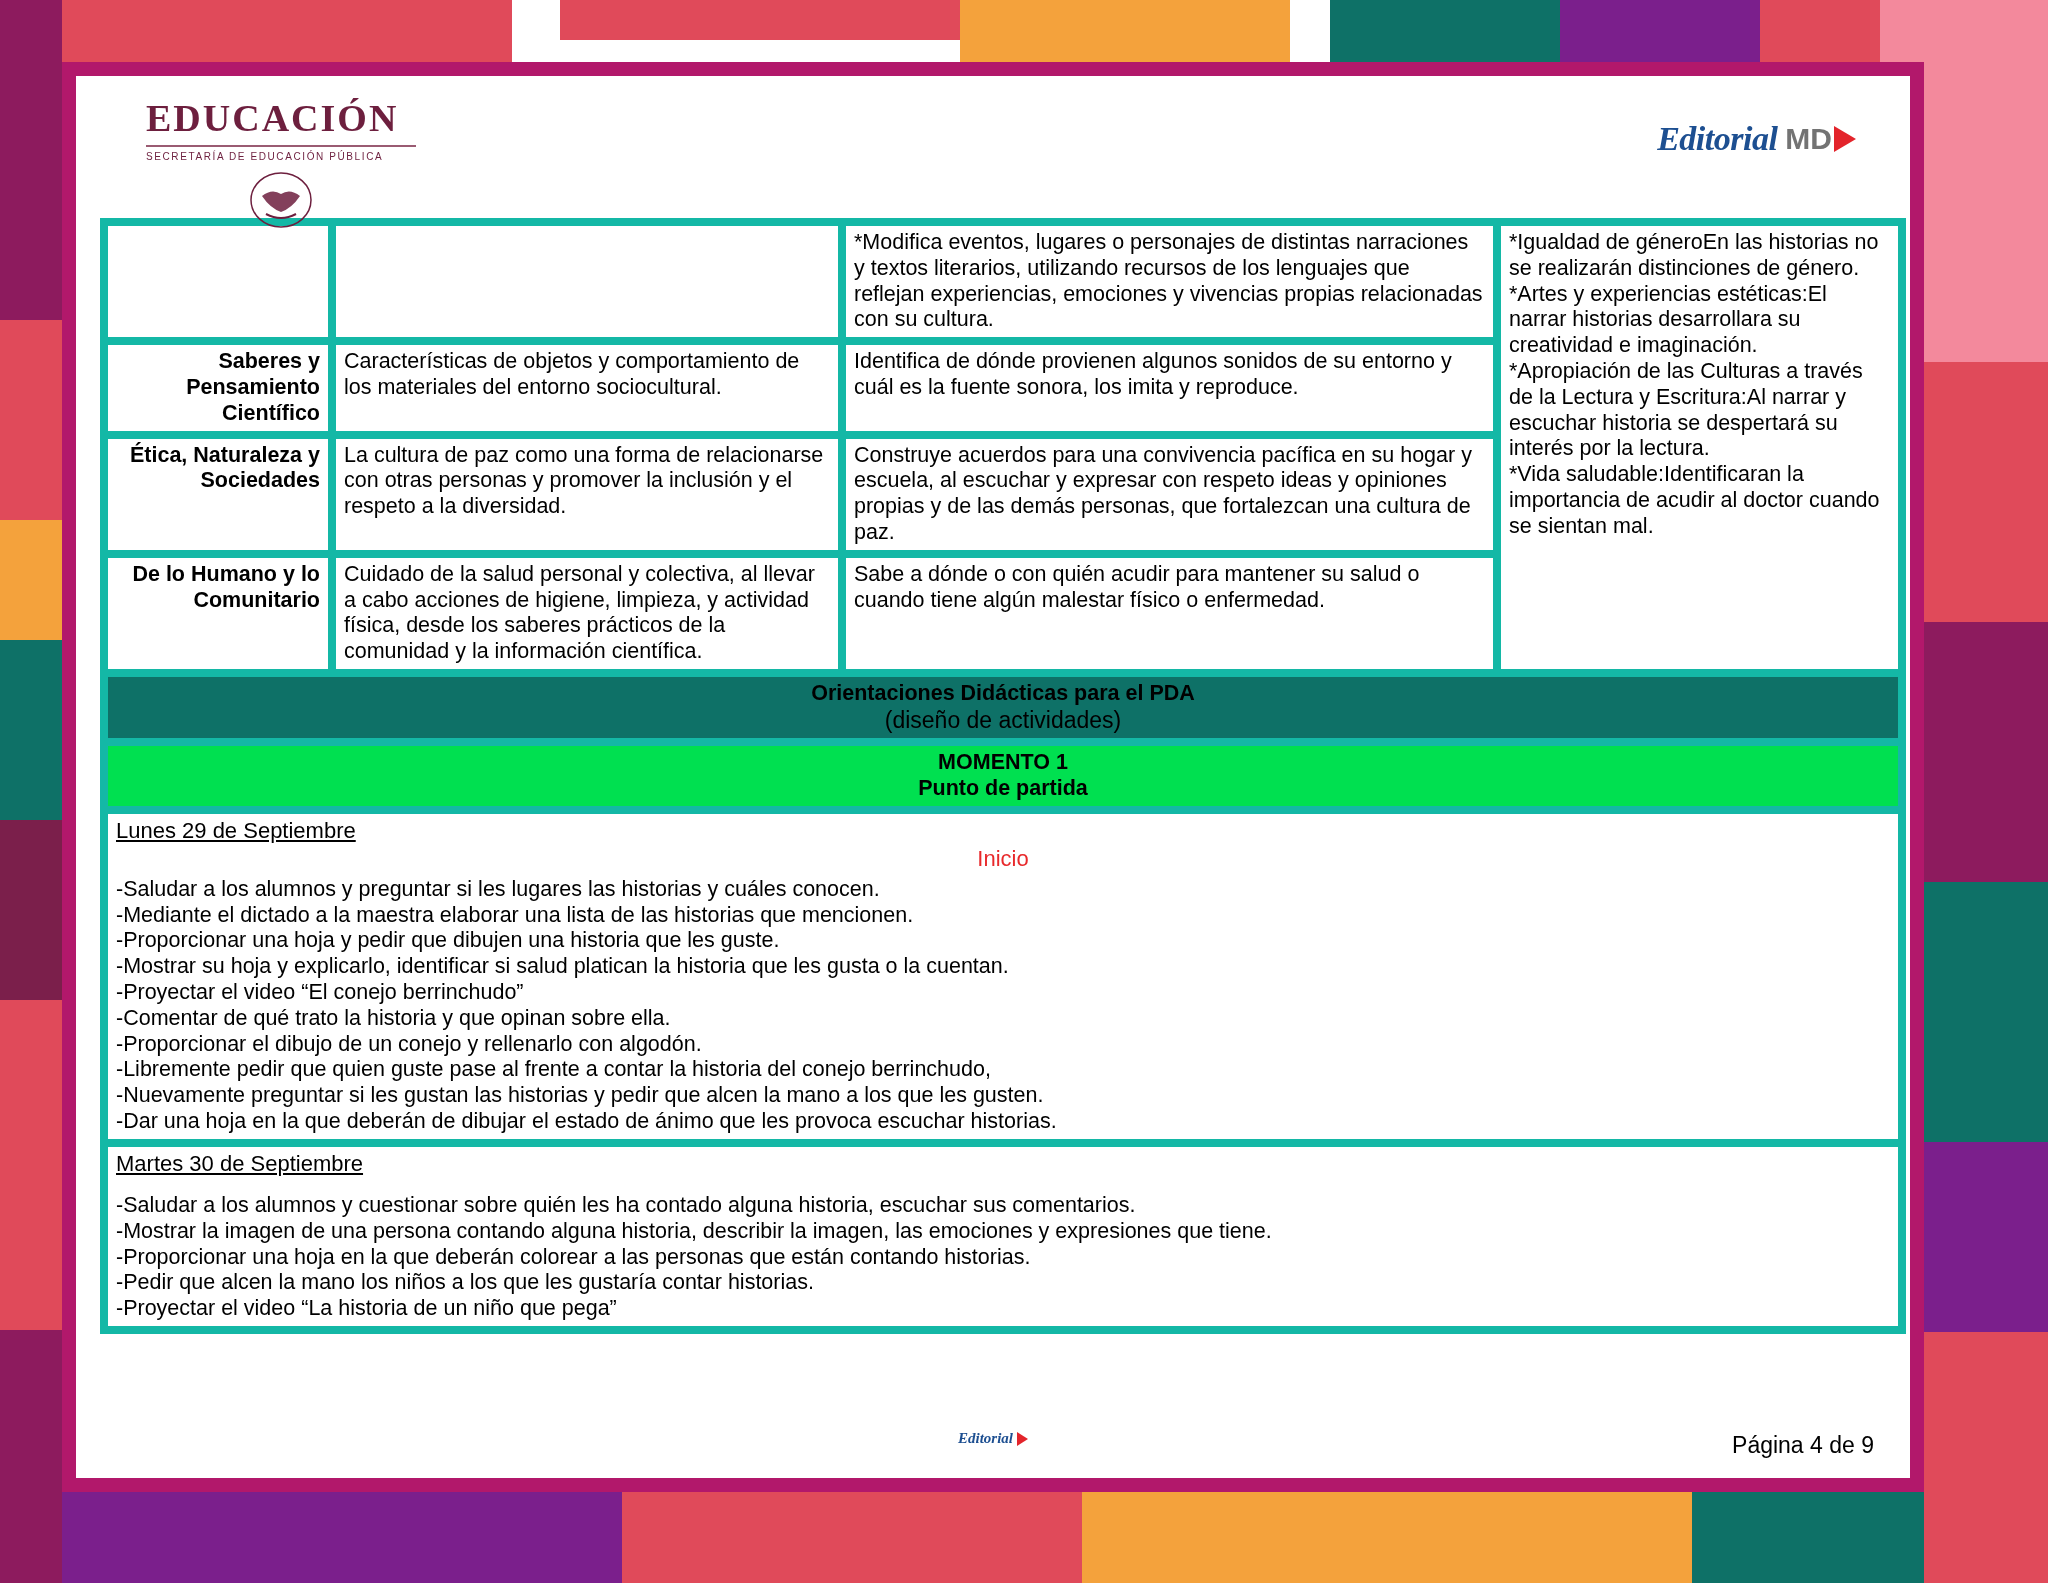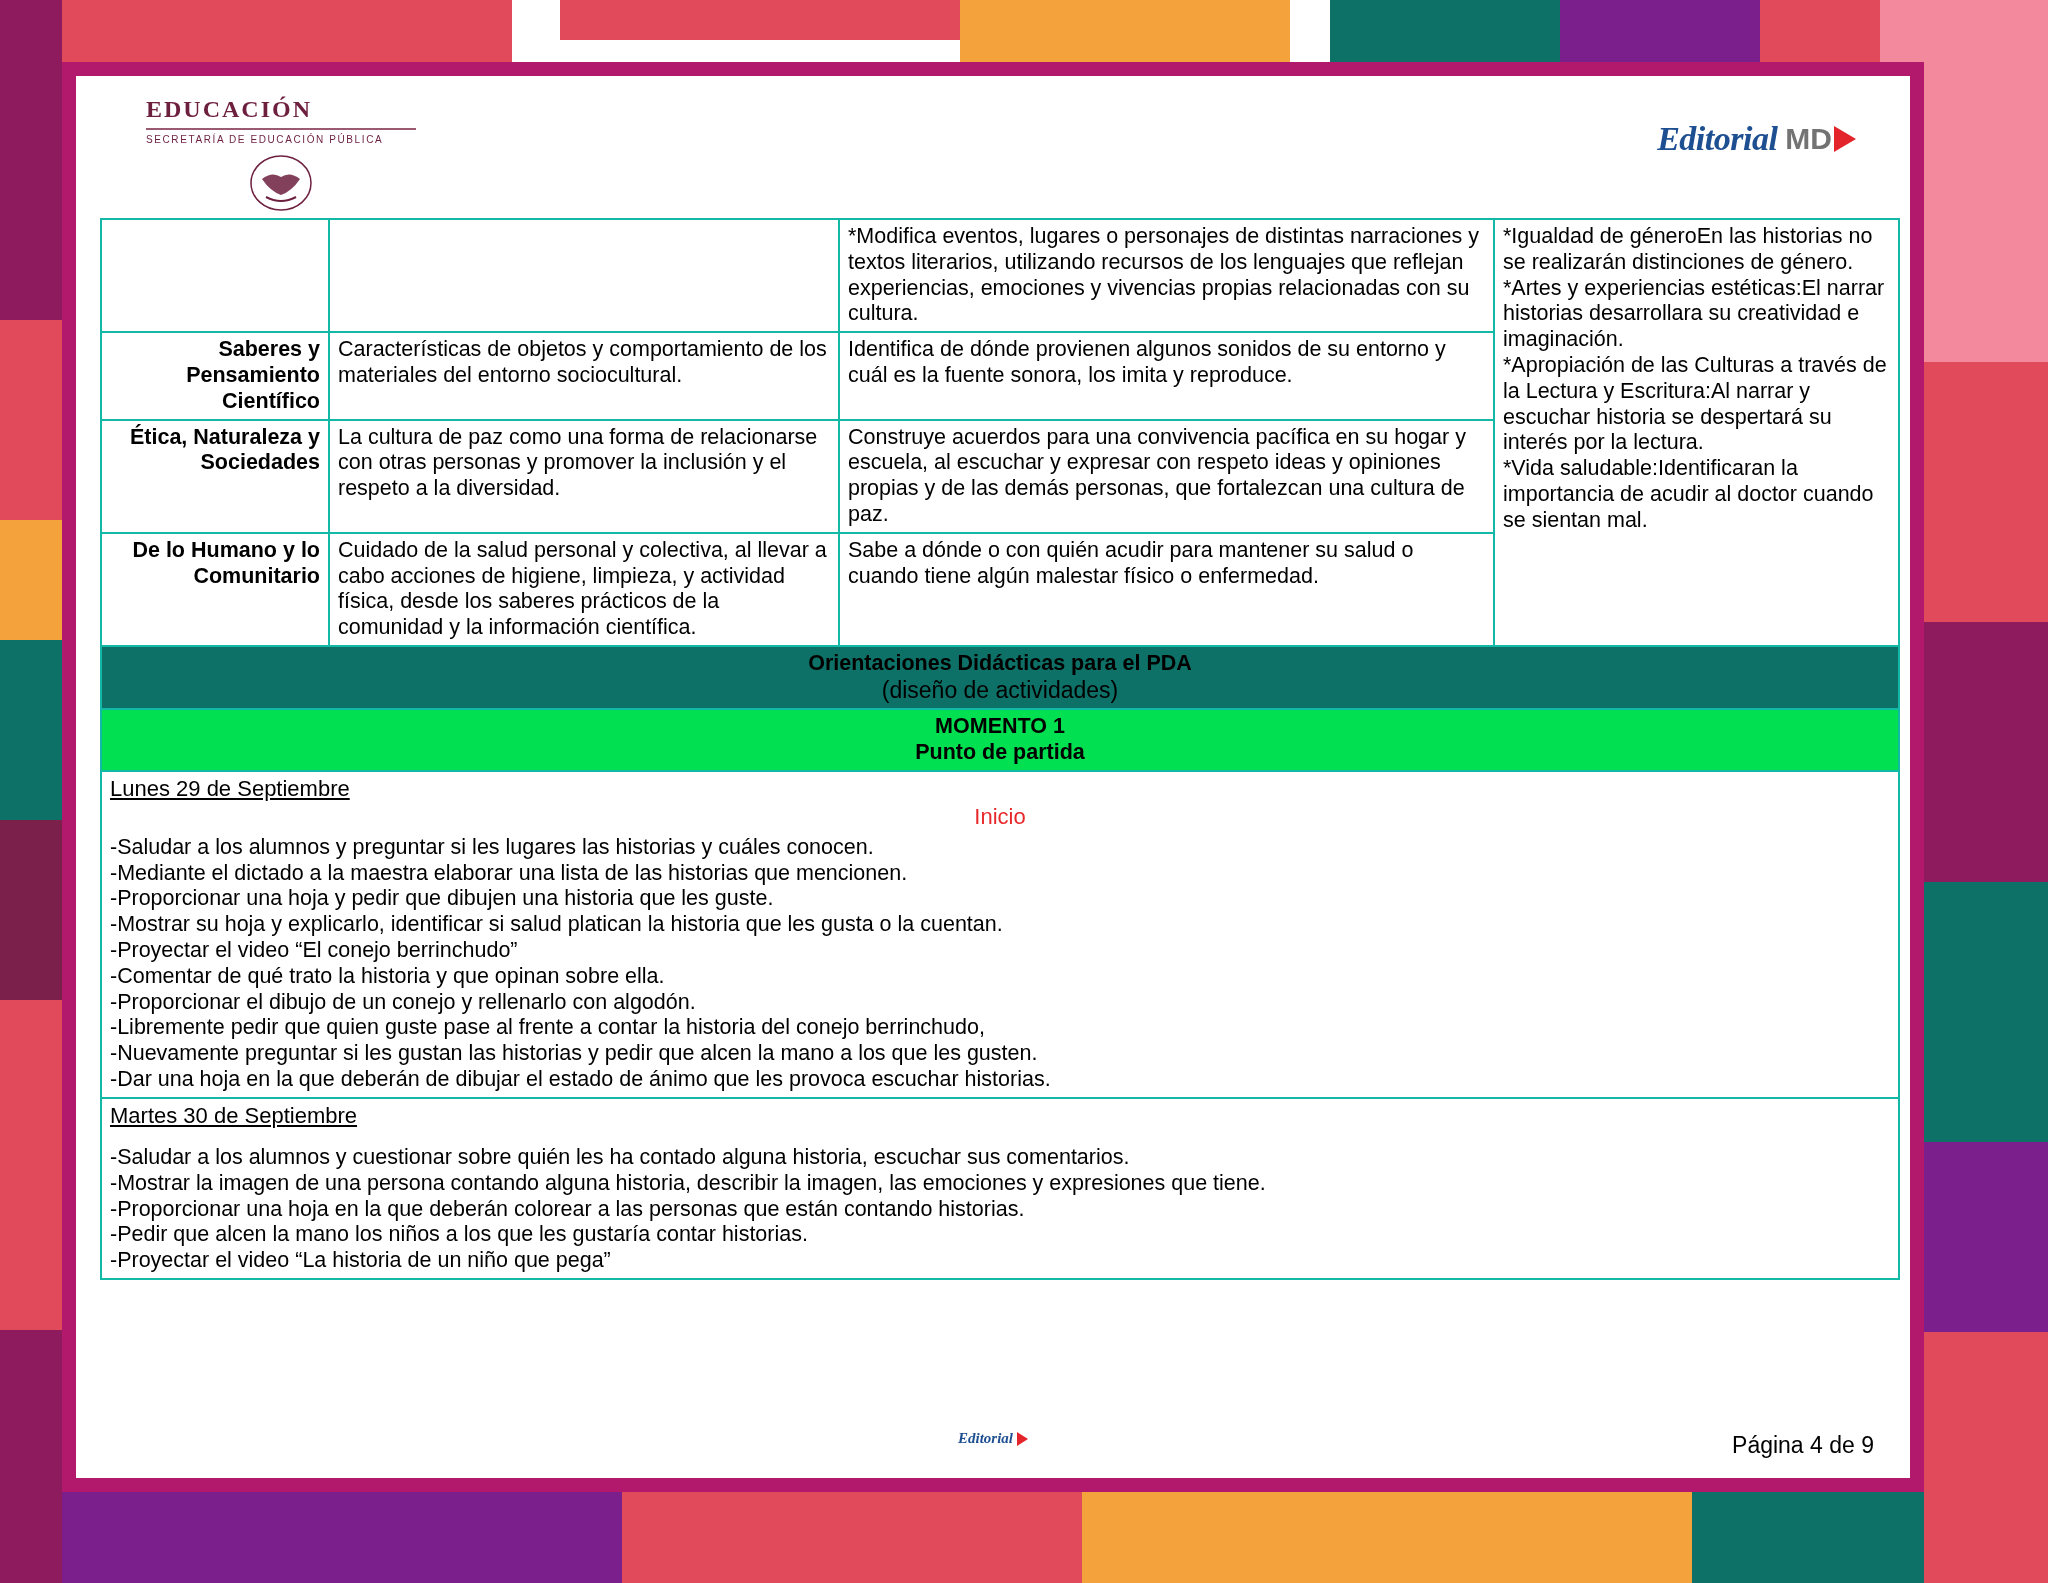--- a/index.html
+++ b/index.html
@@ -23,33 +23,33 @@
     width: 1862px; height: 1430px;
     background:#ffffff;
     border: 14px solid #b2186b;
     z-index: 5;
     padding: 10px 24px 0 24px;
   }
 
   
   .page-header { display:flex; justify-content:space-between; align-items:flex-start; height:132px; }
   .sep-logo { padding-left: 46px; padding-top: 10px; }
-  .sep-title { font-family:"Liberation Serif", serif; font-size: 24px; letter-spacing: 2px; color:#6d1f3e; font-weight:700;}
+  .sep-title { font-family:"Liberation Serif", serif; font-size: 38px; letter-spacing: 2px; color:#6d1f3e; font-weight:700;}
   .sep-sub { font-family:"Liberation Sans", sans-serif; font-size: 10px; letter-spacing: 1.6px; color:#6d1f3e; margin-top:4px;}
   .sep-rule { height:2px; background:#9a5b72; margin-top:5px; width:270px;}
   .eagle { width:70px; height:60px; margin: 8px auto 0 auto; display:block; }
 
   .editorial-md { display:flex; align-items:center; gap:8px; padding-right: 30px; padding-top: 34px; }
   .editorial-word { font-family:"Liberation Serif", serif; font-style: italic; font-weight:700; font-size:34px; color:#1d4f91; letter-spacing:-0.5px;}
   .md-mark { font-weight:700; font-size:30px; color:#737373; display:flex; align-items:center; gap:2px;}
   .md-tri { width:0;height:0;border-left:22px solid #e3242b;border-top:13px solid transparent;border-bottom:13px solid transparent; }
 
   
   table.plan { border-collapse: collapse; width: 100%; table-layout: fixed; }
-  table.plan td { border: 2px solid #14b8a6; vertical-align: top; padding: 4px 8px; font-size: 21.5px; line-height: 1.2; color:#000; }
+  table.plan td { border: 8px solid #14b8a6; vertical-align: top; padding: 4px 8px; font-size: 21.5px; line-height: 1.2; color:#000; }
   .col-a { width: 228px; text-align: right; }
   .col-b { width: 510px; }
   .col-c { width: 655px; }
   .col-d { width: 405px; }
   .axis { font-weight: bold; color:#0b4b8f; font-size: 24px; line-height:1.18; }
   .ejes { font-size: 21px; line-height: 1.21; }
   .ejes b { font-weight: normal; }
   .mid { vertical-align: middle; }
 
   .band-teal { background:#0e7167; color:#fff; text-align:center; font-weight:bold; font-size:26px; padding:6px 0 8px 0; border:2px solid #000;}

